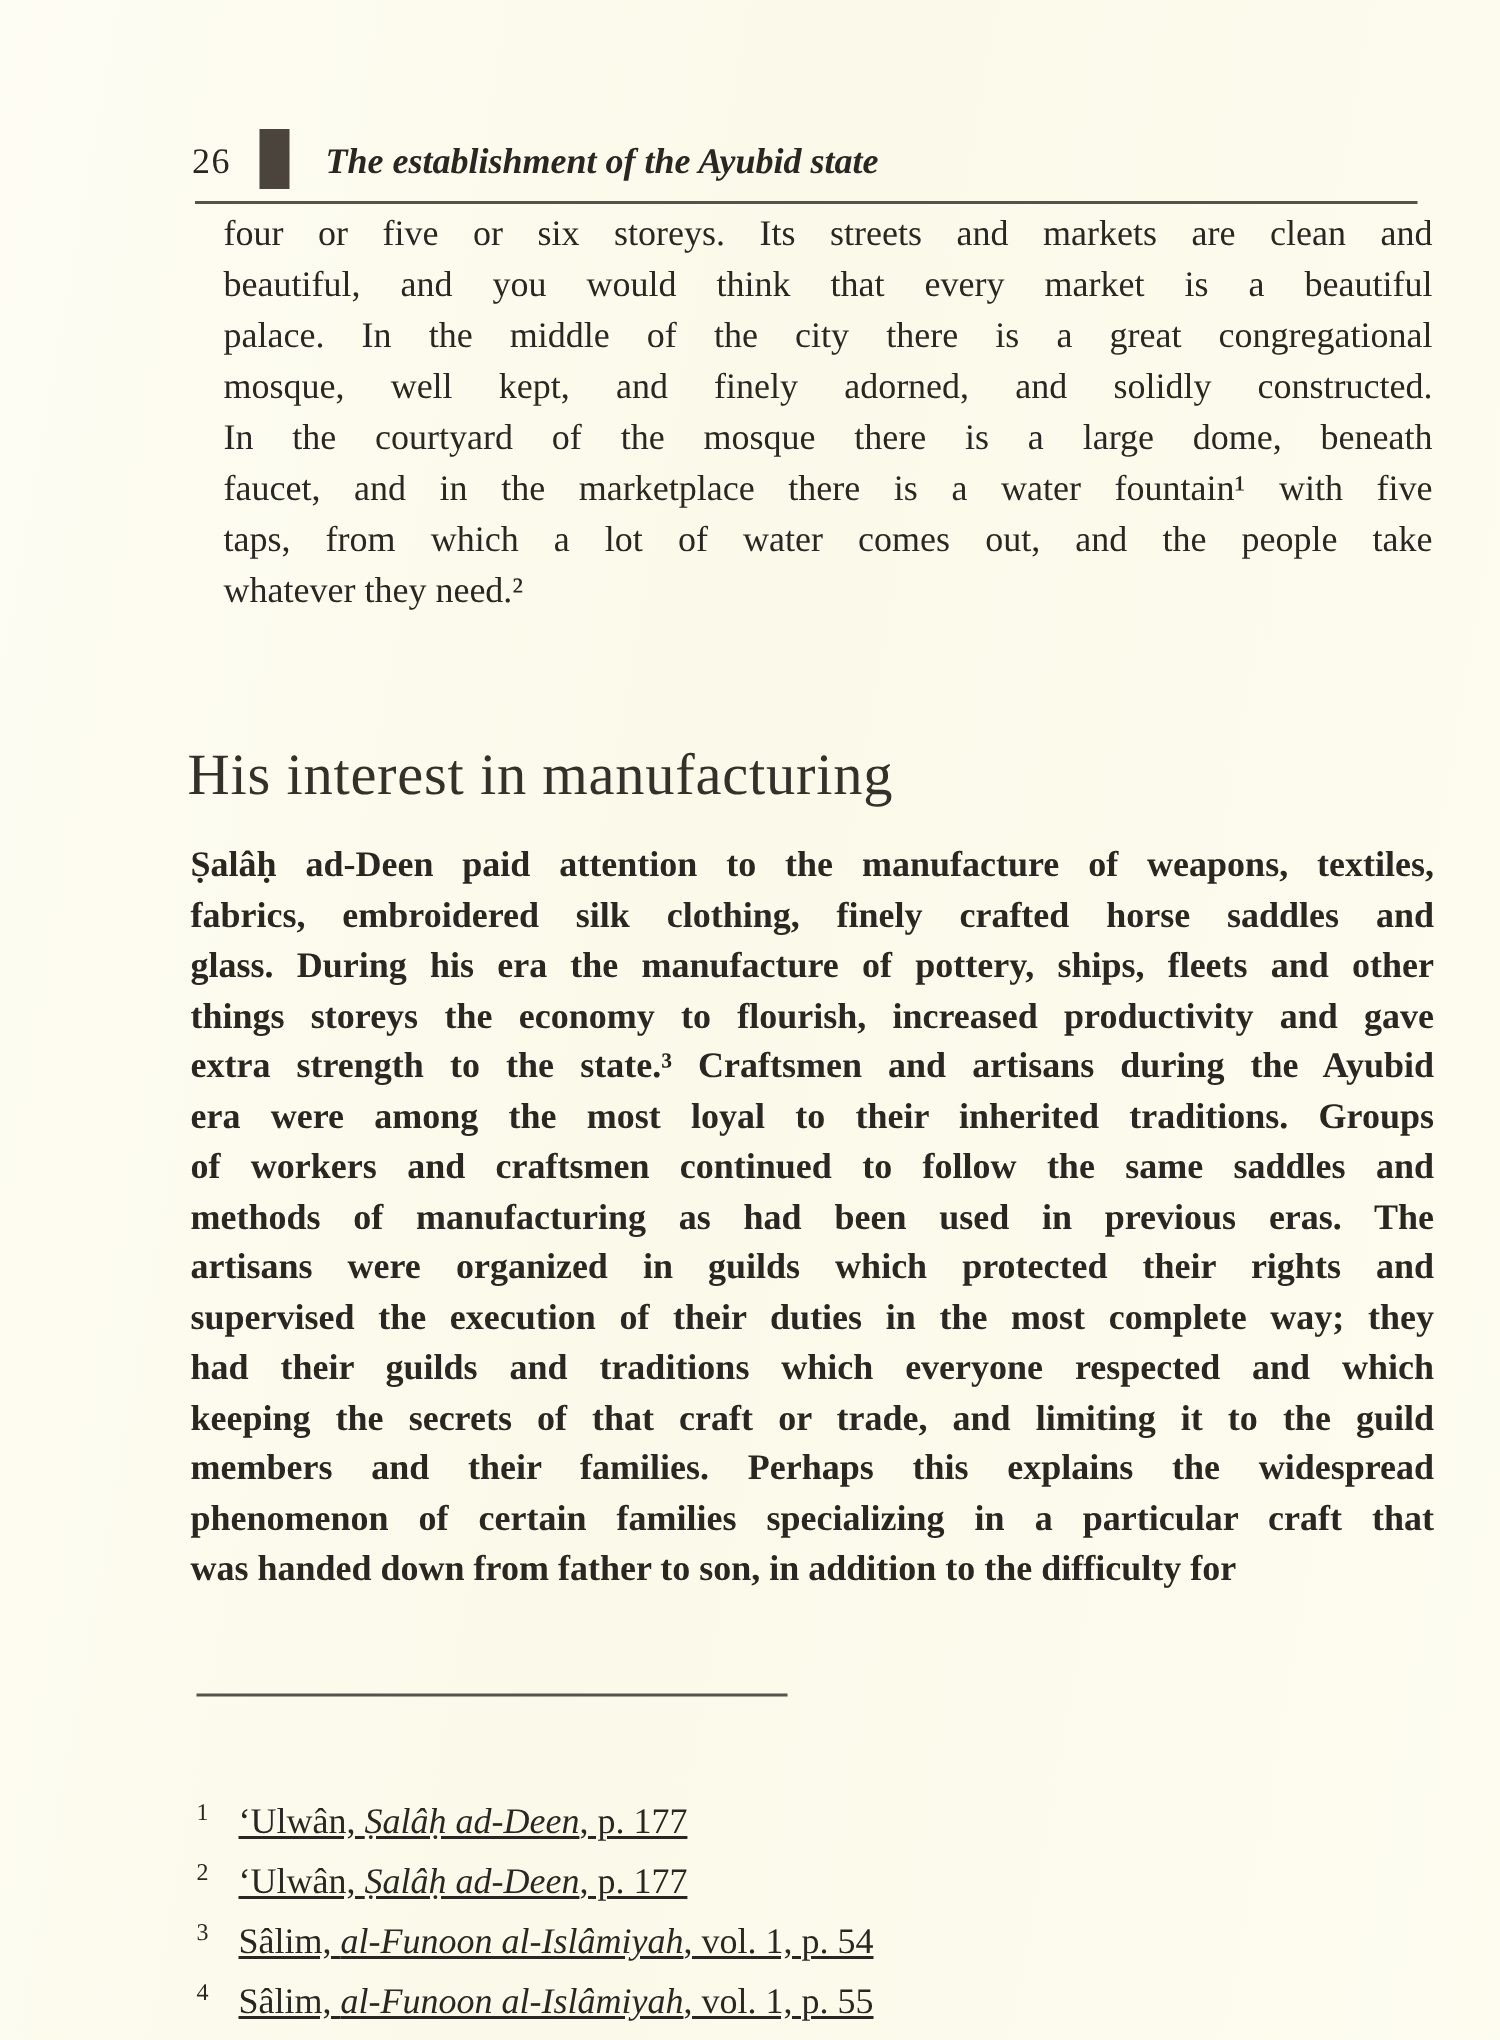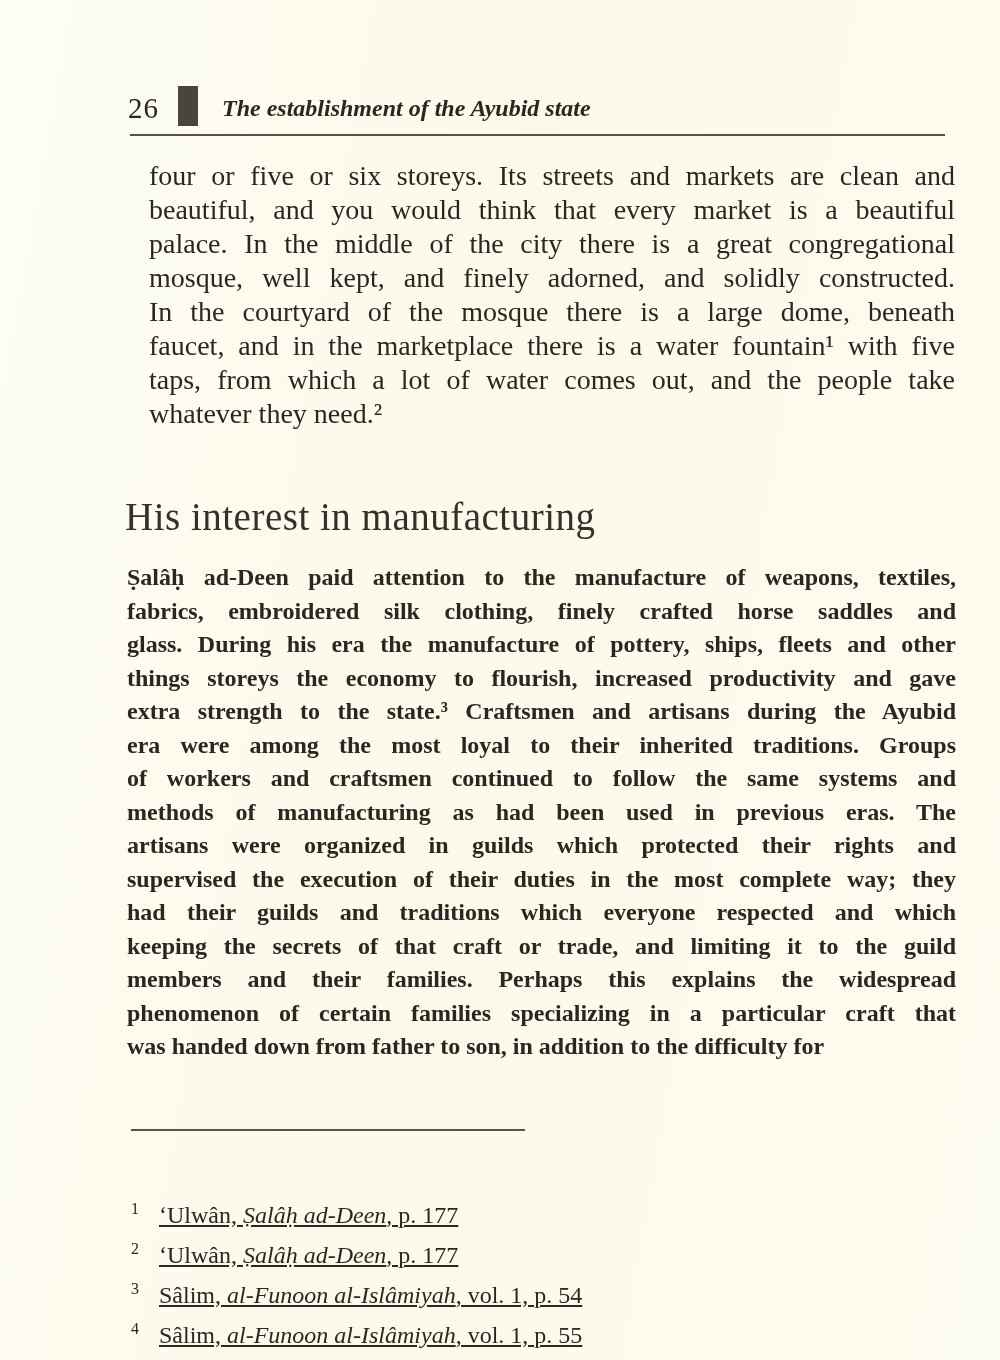--- a/index.html
+++ b/index.html
@@ -15,21 +15,21 @@
     color: var(--ink, #2a2722);
     overflow: hidden;
   }
 
   
   .running-head {
     position: absolute; left: 128px; top: 88px;
     display: flex; align-items: center;
     white-space: nowrap;
   }
-  .pagenum { font-size: 29px; letter-spacing: 1px; }
+  .pagenum { font-size: 24px; letter-spacing: 1px; }
   .head-block {
     display: inline-block;
     width: 20px; height: 40px;
     background: #4a443c;
     margin: 0 24px 0 19px;
     transform: translateY(-2px);
   }
   .running-title { font-size: 24px; font-style: italic; font-weight: bold; text-align: right; }
   .head-rule {
     position: absolute; left: 130px; top: 134px;
@@ -37,22 +37,22 @@
   }
 
   
   .tline {
     text-align: justify;
     text-align-last: justify;
     text-justify: inter-word;
     white-space: normal;
   }
   .quote-para {
-    position: absolute; left: 149px; top: 159px; width: 806px;
-    font-size: 28px; line-height: 34px;
+    position: absolute; left: 149px; top: 139px; width: 806px;
+    font-size: 24px; line-height: 34px;
   }
   .quote-para .tline:last-child { text-align-last: left; }
 
   .section-heading {
     position: absolute; left: 125px; top: 494px;
     margin: 0; font-size: 39px; font-weight: normal;
     letter-spacing: 0.5px; color: #34312b; text-align: center;
   }
 
   .body-para {
@@ -118,21 +118,21 @@
       <div class="tline">fabrics, embroidered silk clothing, finely crafted horse saddles and</div>
 
       <div class="tline">glass. During his era the manufacture of pottery, ships, fleets and other</div>
 
       <div class="tline">things storeys the economy to flourish, increased productivity and gave</div>
 
       <div class="tline">extra strength to the state.³ Craftsmen and artisans during the Ayubid</div>
 
       <div class="tline">era were among the most loyal to their inherited traditions. Groups</div>
 
-      <div class="tline">of workers and craftsmen continued to follow the same systems and</div>
+      <div class="tline">of workers and craftsmen continued to follow the same saddles and</div>
 
       <div class="tline">methods of manufacturing as had been used in previous eras. The</div>
 
       <div class="tline">artisans were organized in guilds which protected their rights and</div>
 
       <div class="tline">supervised the execution of their duties in the most complete way; they</div>
 
       <div class="tline">had their guilds and traditions which everyone respected and which</div>
 
 

